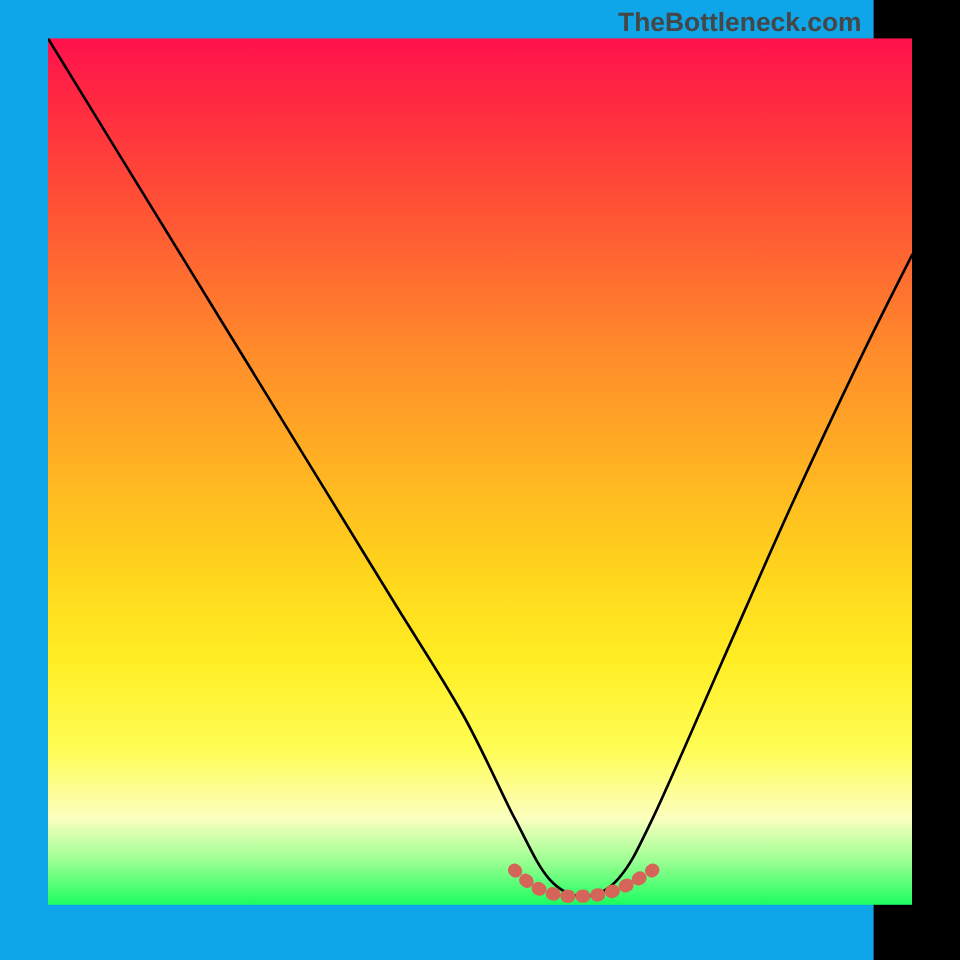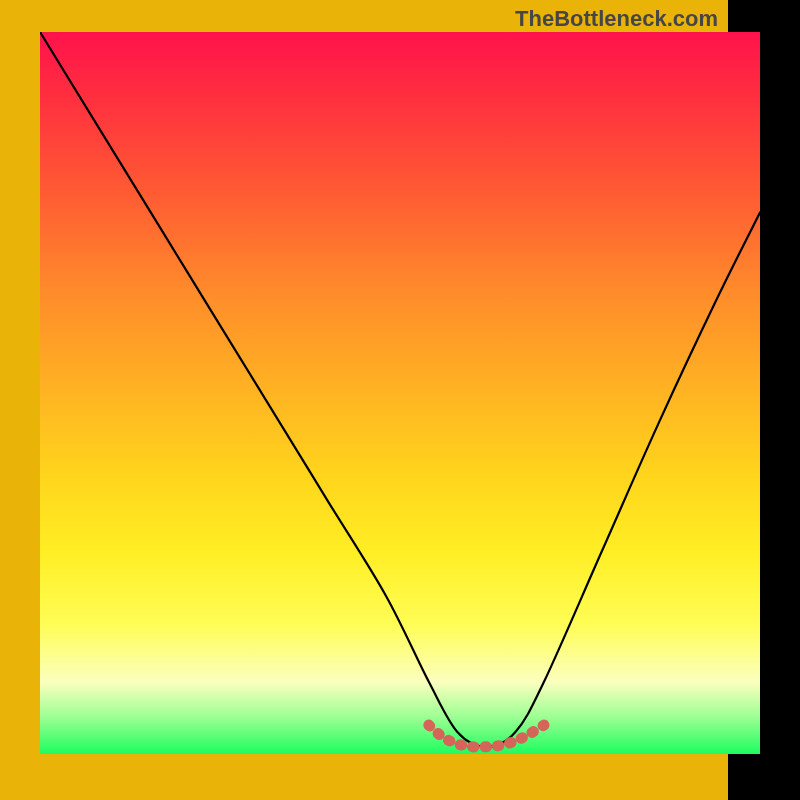--- a/index.html
+++ b/index.html
@@ -8,21 +8,21 @@
     width: 800px;
     height: 800px;
     overflow: hidden;
     background: #000;
     font-family: Arial, Helvetica, sans-serif;
   }
   .container {
     position: relative;
     width: 728px;
     height: 800px;
-    background: #eab308;
+    background: #0ea5e9;
   }
   .watermark {
     position: absolute;
     top: 6px;
     right: 10px;
     color: #464646;
     font-size: 22px;
     font-weight: 600;
     letter-spacing: 0;
     z-index: 50;

